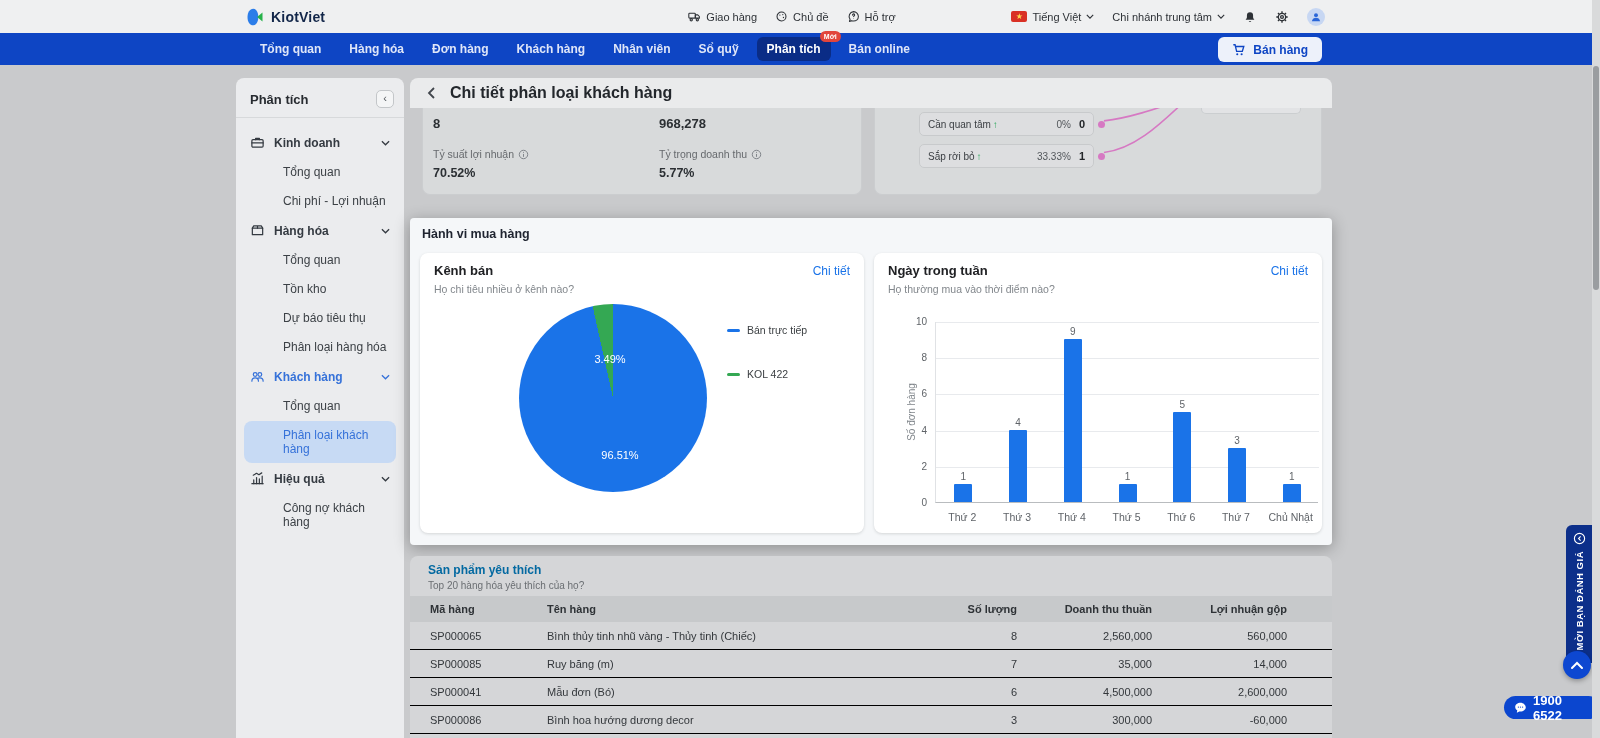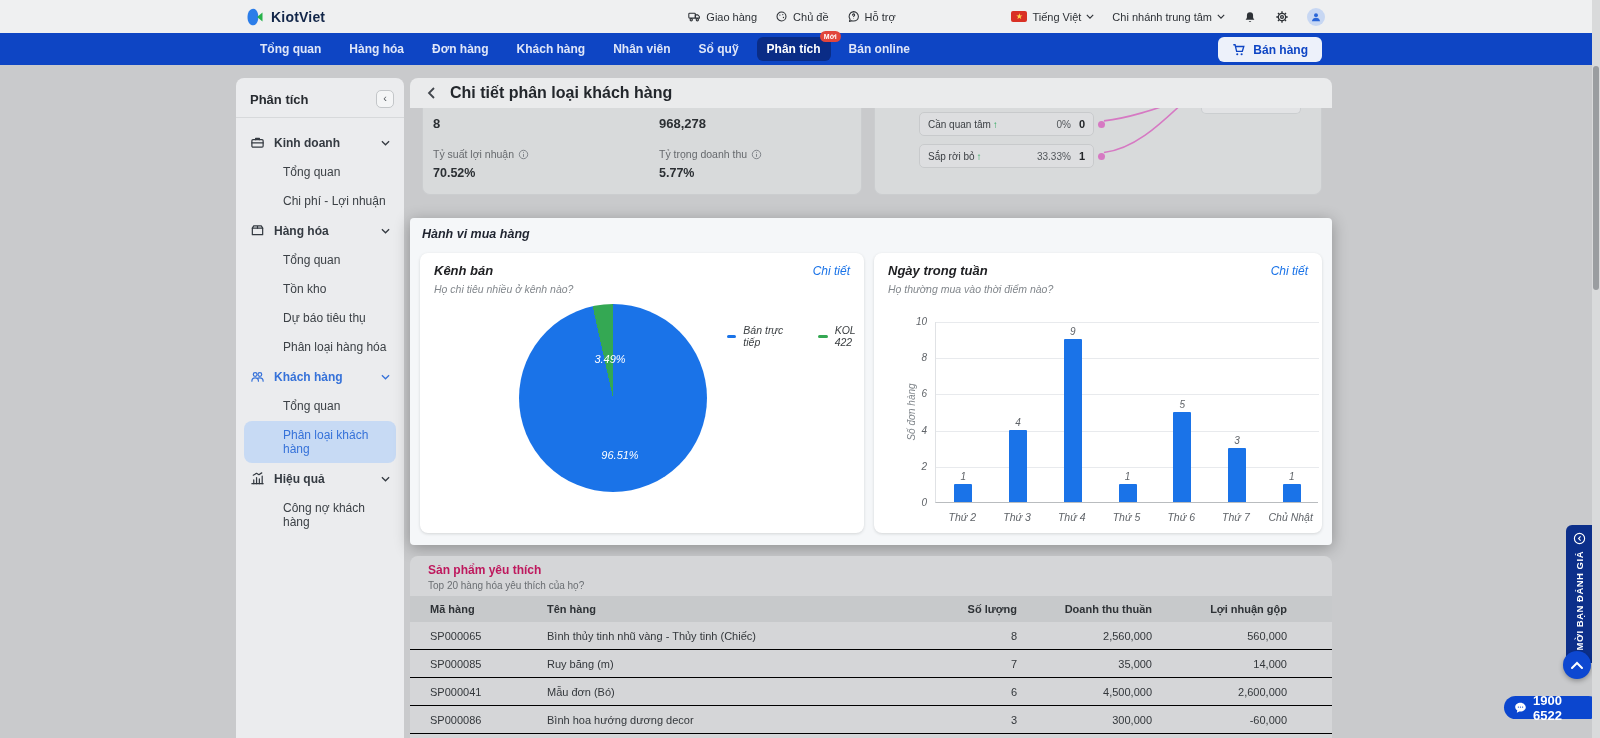--- a/index.html
+++ b/index.html
@@ -60,53 +60,53 @@
   .flow-box { position:absolute; left:44px; width:175px; height:24px; background:#dddee0; border:1px solid #c8cacc; border-radius:5px; display:flex; align-items:center; font-size:10px; color:#3a3e42; padding:0 8px; }
   .flow-lab { display:flex; align-items:center; gap:2px;justify-content:center; }
   .up-arrow { color:#27a658; font-weight:bold; font-size:10px; }
   .flow-right { margin-left:auto; display:flex; align-items:center; gap:8px; }
   .flow-pct { color:#53575b; } .flow-cnt { font-weight:bold; font-size:11px; color:#232629; }
   .flow-dot { position:absolute; left:223px; width:7px; height:7px; border-radius:50%; background:#d679c3; }
   .flow-sliver { position:absolute; left:326px; top:0; width:100px; height:6px; background:#e2e3e5; border:1px solid #cbced0; border-top:none; border-radius:0 0 5px 5px; }
   .flow-svg { position:absolute; inset:0; width:100%; height:100%; }
 
   
-  .spotlight { position:absolute; left:0; top:140px; width:922px; height:327px; background:#f5f7f9; border-radius:4px; box-shadow:0 3px 16px rgba(0,0,0,.30);font-style:italic; }
+  .spotlight { position:absolute; left:0; top:140px; width:922px; height:327px; background:#f5f7f9; border-radius:4px; box-shadow:0 3px 16px rgba(0,0,0,.30); }
   .spot-title { position:absolute; left:12px; top:9px; font-size:12.5px; font-weight:bold; color:#1f2430; }
   .chart-card { position:absolute; top:35px; height:280px; background:#ffffff; border-radius:8px; box-shadow:0 1px 3px rgba(60,64,67,.18); }
   .chart-card.left { left:10px; width:444px; }
   .chart-card.right { left:464px; width:448px; }
   .cc-title { position:absolute; left:14px; top:10px; font-size:13px; font-weight:bold; color:#202124; }
   .cc-sub { position:absolute; left:14px; top:30px; font-size:10.5px; color:#82878c; }
   .cc-link { position:absolute; right:14px; top:11px; font-size:12px; color:#1a73e8; text-decoration:none; cursor:pointer; }
 
   
   .pie { position:absolute; left:99px; top:51px; width:188px; height:188px; border-radius:50%; cursor:pointer; }
   .pie-label { position:absolute; color:#ffffff; font-size:11px; transform:translate(-50%,-50%); }
   .pie-label.small { left:190px; top:106px; }
   .pie-label.big { left:200px; top:202px; }
-  .legend { position:absolute; left:307px; top:71px; display:flex; flex-direction:row; gap:32px; }
+  .legend { position:absolute; left:307px; top:71px; display:flex; flex-direction:column; gap:32px; }
   .legend-row { display:flex; align-items:center; gap:7px; font-size:10.5px; color:#3c4043; }
   .swatch { width:13px; height:3px; border-radius:2px; display:inline-block; }
 
   
   .plot { position:absolute; left:61px; top:69px; width:383px; height:181px; border-left:1px solid #e0e2e5; border-bottom:1px solid #b9bcbf; }
   .gridline { position:absolute; left:0; width:383px; height:1px; background:#e8eaed; }
   .bars { position:absolute; left:0; bottom:0; width:383px; height:181px; display:flex; }
   .bar-slot { flex:1; display:flex; flex-direction:column; align-items:center; justify-content:flex-end; cursor:pointer; }
   .bar-val { font-size:10px; color:#5f6368; margin-bottom:2px; }
   .bar { width:18px; border-radius:1px 1px 0 0; }
   .ytick { position:absolute; left:17px; width:36px; text-align:right; font-size:10px; color:#5f6368; }
   .ylabel { position:absolute; left:-22px; top:153px; width:120px; height:12px; text-align:center; font-size:10px; color:#80868b; transform:rotate(-90deg); }
   .xlabels { position:absolute; left:61px; top:258px; width:383px; display:flex; }
   .xlab { flex:1; text-align:center; font-size:10.5px; color:#5f6368; }
 
   
   .favorites { position:absolute; left:0; top:478px; width:922px; height:190px; background:#d5d6d8; border-radius:8px 8px 0 0; }
-  .fav-title { position:absolute; left:18px; top:7px; font-size:12px; font-weight:bold; color:#be185d; }
+  .fav-title { position:absolute; left:18px; top:7px; font-size:12px; font-weight:bold; color:#0369a1; }
   .fav-sub { position:absolute; left:18px; top:24px; font-size:10px; color:#6a6e72; }
   .table { position:absolute; left:0; top:40px; width:922px; }
   .thead, .trow { display:flex; align-items:center; }
   .thead { height:26px; background:#c7c9cb; font-size:11px; font-weight:bold; color:#2e3236; }
   .trow { height:28px; border-bottom:1px solid #000000; font-size:11px; color:#33373b; cursor:pointer; }
   .c-code { width:137px; padding-left:20px; }
   .c-name { width:360px; }
   .c-qty { width:110px; text-align:right; }
   .c-rev { width:135px; text-align:right; }
   .c-pro { width:160px; text-align:right; padding-right:25px; }

